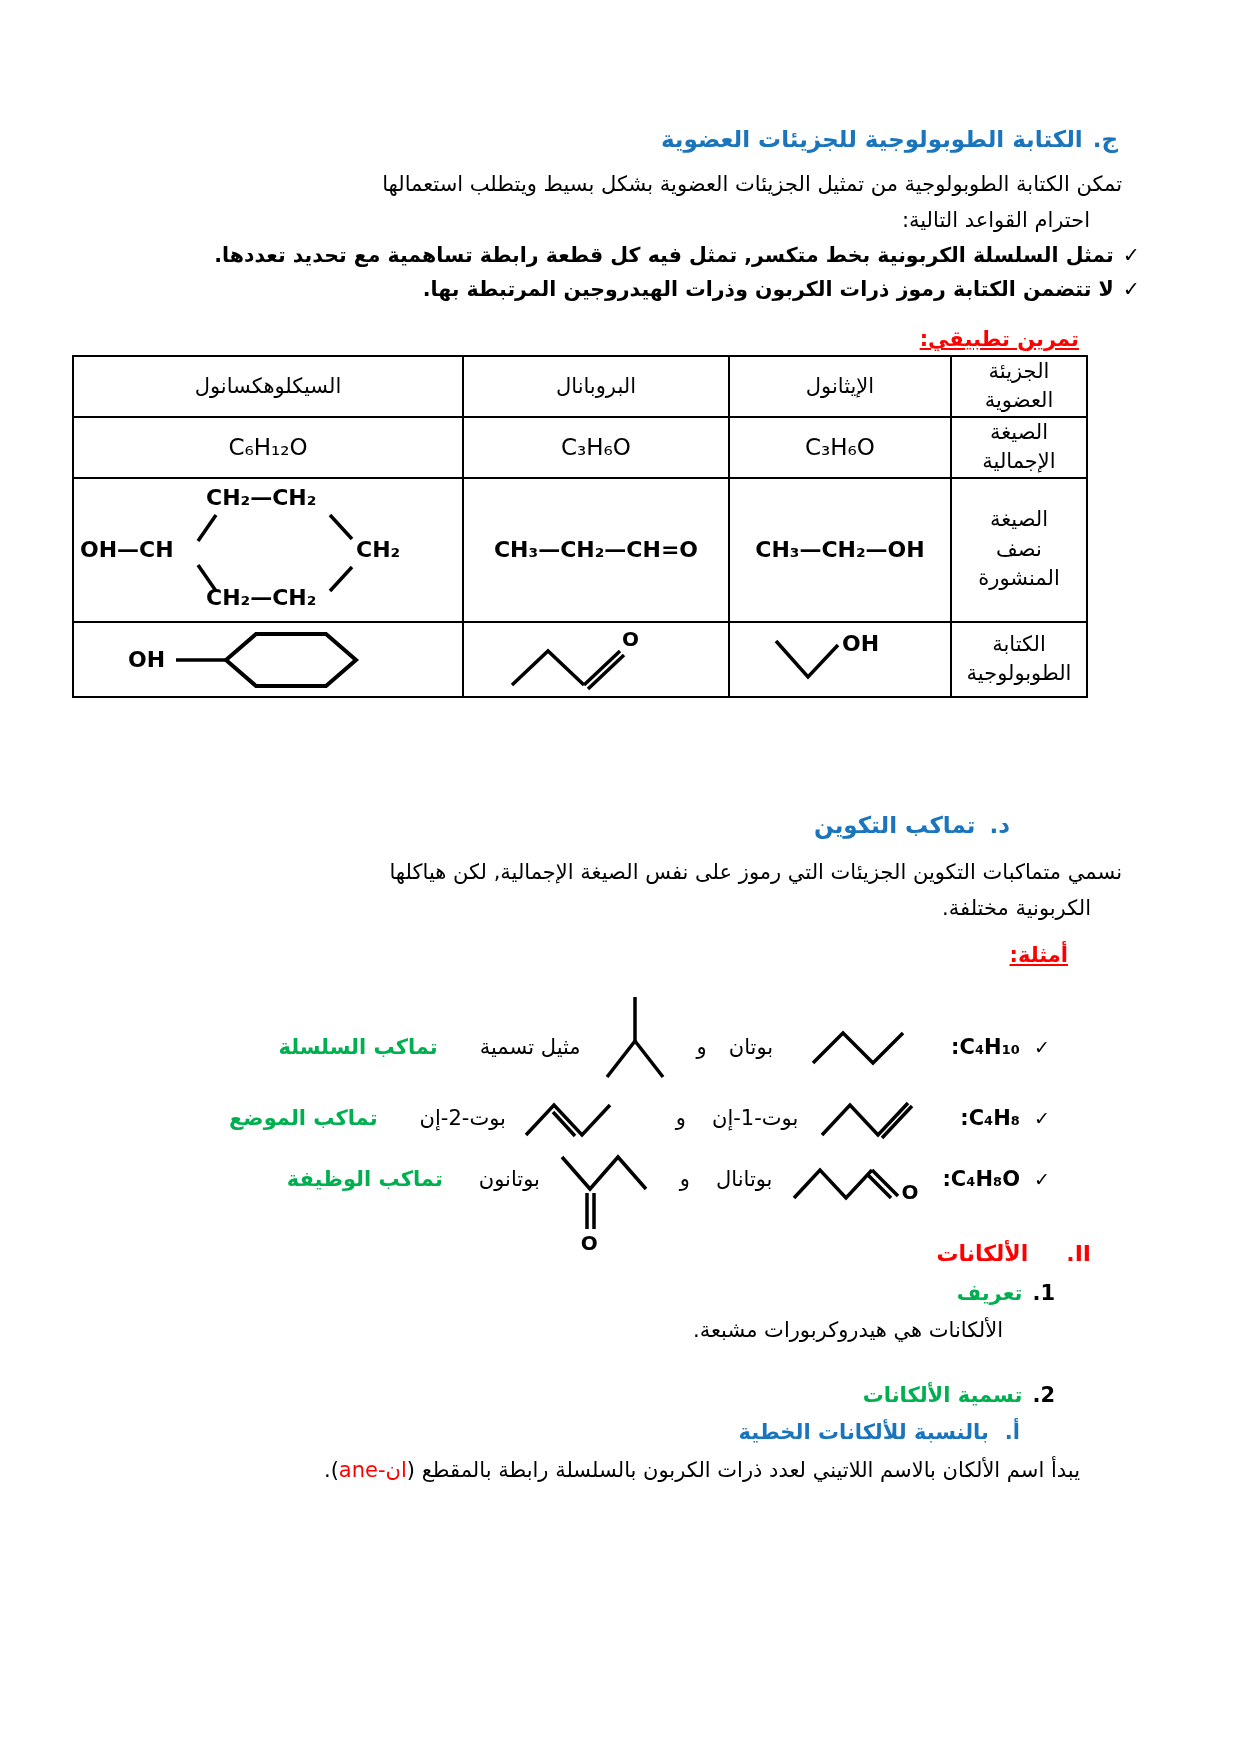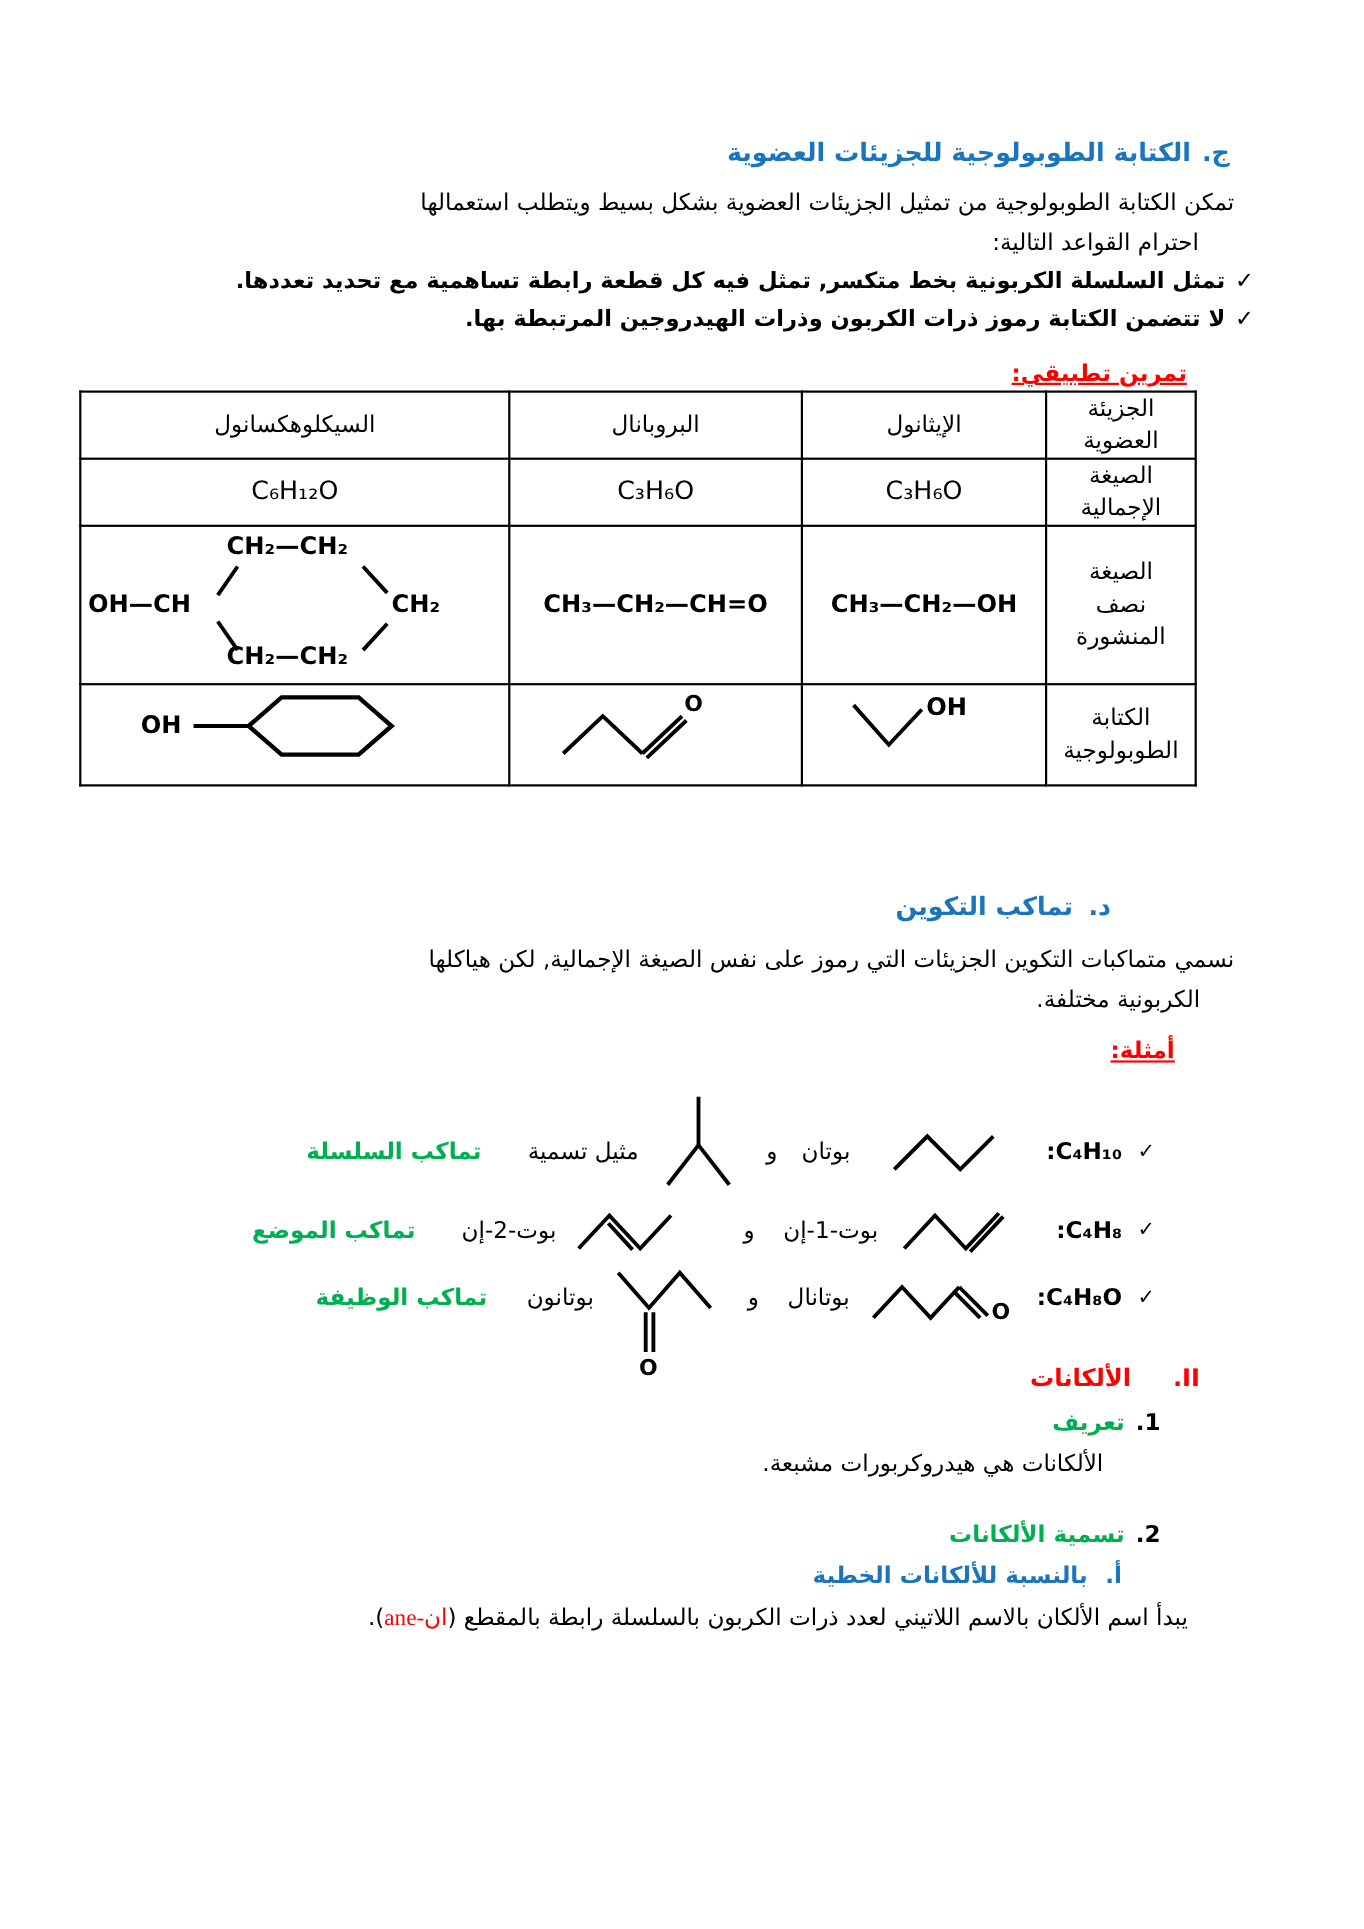--- a/index.html
+++ b/index.html
@@ -103,21 +103,21 @@
         <span class="chemlbl" style="left:132px;top:6px;">CH₂—CH₂</span>
         <span class="chemlbl" style="left:282px;top:58px;">CH₂</span>
         <span class="chemlbl" style="left:132px;top:106px;">CH₂—CH₂</span>
       </td>
       <td class="chem-b">CH₃—CH₂—CH=O</td>
       <td class="chem-b">CH₃—CH₂—OH</td>
       <td class="rowhead">الصيغة
 نصف
 المنشورة</td>
     </tr>
-    <tr style="height:92px">
+    <tr style="height:75px">
       <td class="rel">
         <svg class="bonds" width="390" height="75" viewBox="0 0 390 75">
           <line x1="102" y1="37" x2="152" y2="37"></line>
           <polygon points="152,37 182,11 252,11 282,37 252,63 182,63"></polygon>
         </svg>
         <span class="chemlbl" style="left:54px;top:24px;">OH</span>
       </td>
       <td class="rel">
         <svg class="bonds" width="266" height="75" viewBox="0 0 266 75">
           <polyline points="48,62 84,28 120,62"></polyline>
@@ -230,16 +230,16 @@
     <span>2.</span>
     <span style="color:var(--green,#00B050);">تسمية الألكانات</span>
   </div>
 
   <div class="abs flexr" style="top:1420px;right:220px;column-gap:16px;font-size:21px;font-weight:700;color:var(--heading-blue,#1B75BC);">
     <span>أ.</span>
     <span>بالنسبة للألكانات الخطية</span>
   </div>
 
   <div class="abs rtl para" style="top:1458px;right:160px;">
-    <span>يبدأ اسم الألكان بالاسم اللاتيني لعدد ذرات الكربون بالسلسلة رابطة بالمقطع (</span><span style="color:var(--red,#FF0000);font-family:Liberation Serif, serif;">ان-ane</span><span>).</span>
+    <span>يبدأ اسم الألكان بالاسم اللاتيني لعدد ذرات الكربون بالسلسلة رابطة بالمقطع (</span><span style="color:var(--red,#FF0000);">ان-ane</span><span>).</span>
   </div>
 
 </div>
 
 </body></html>

